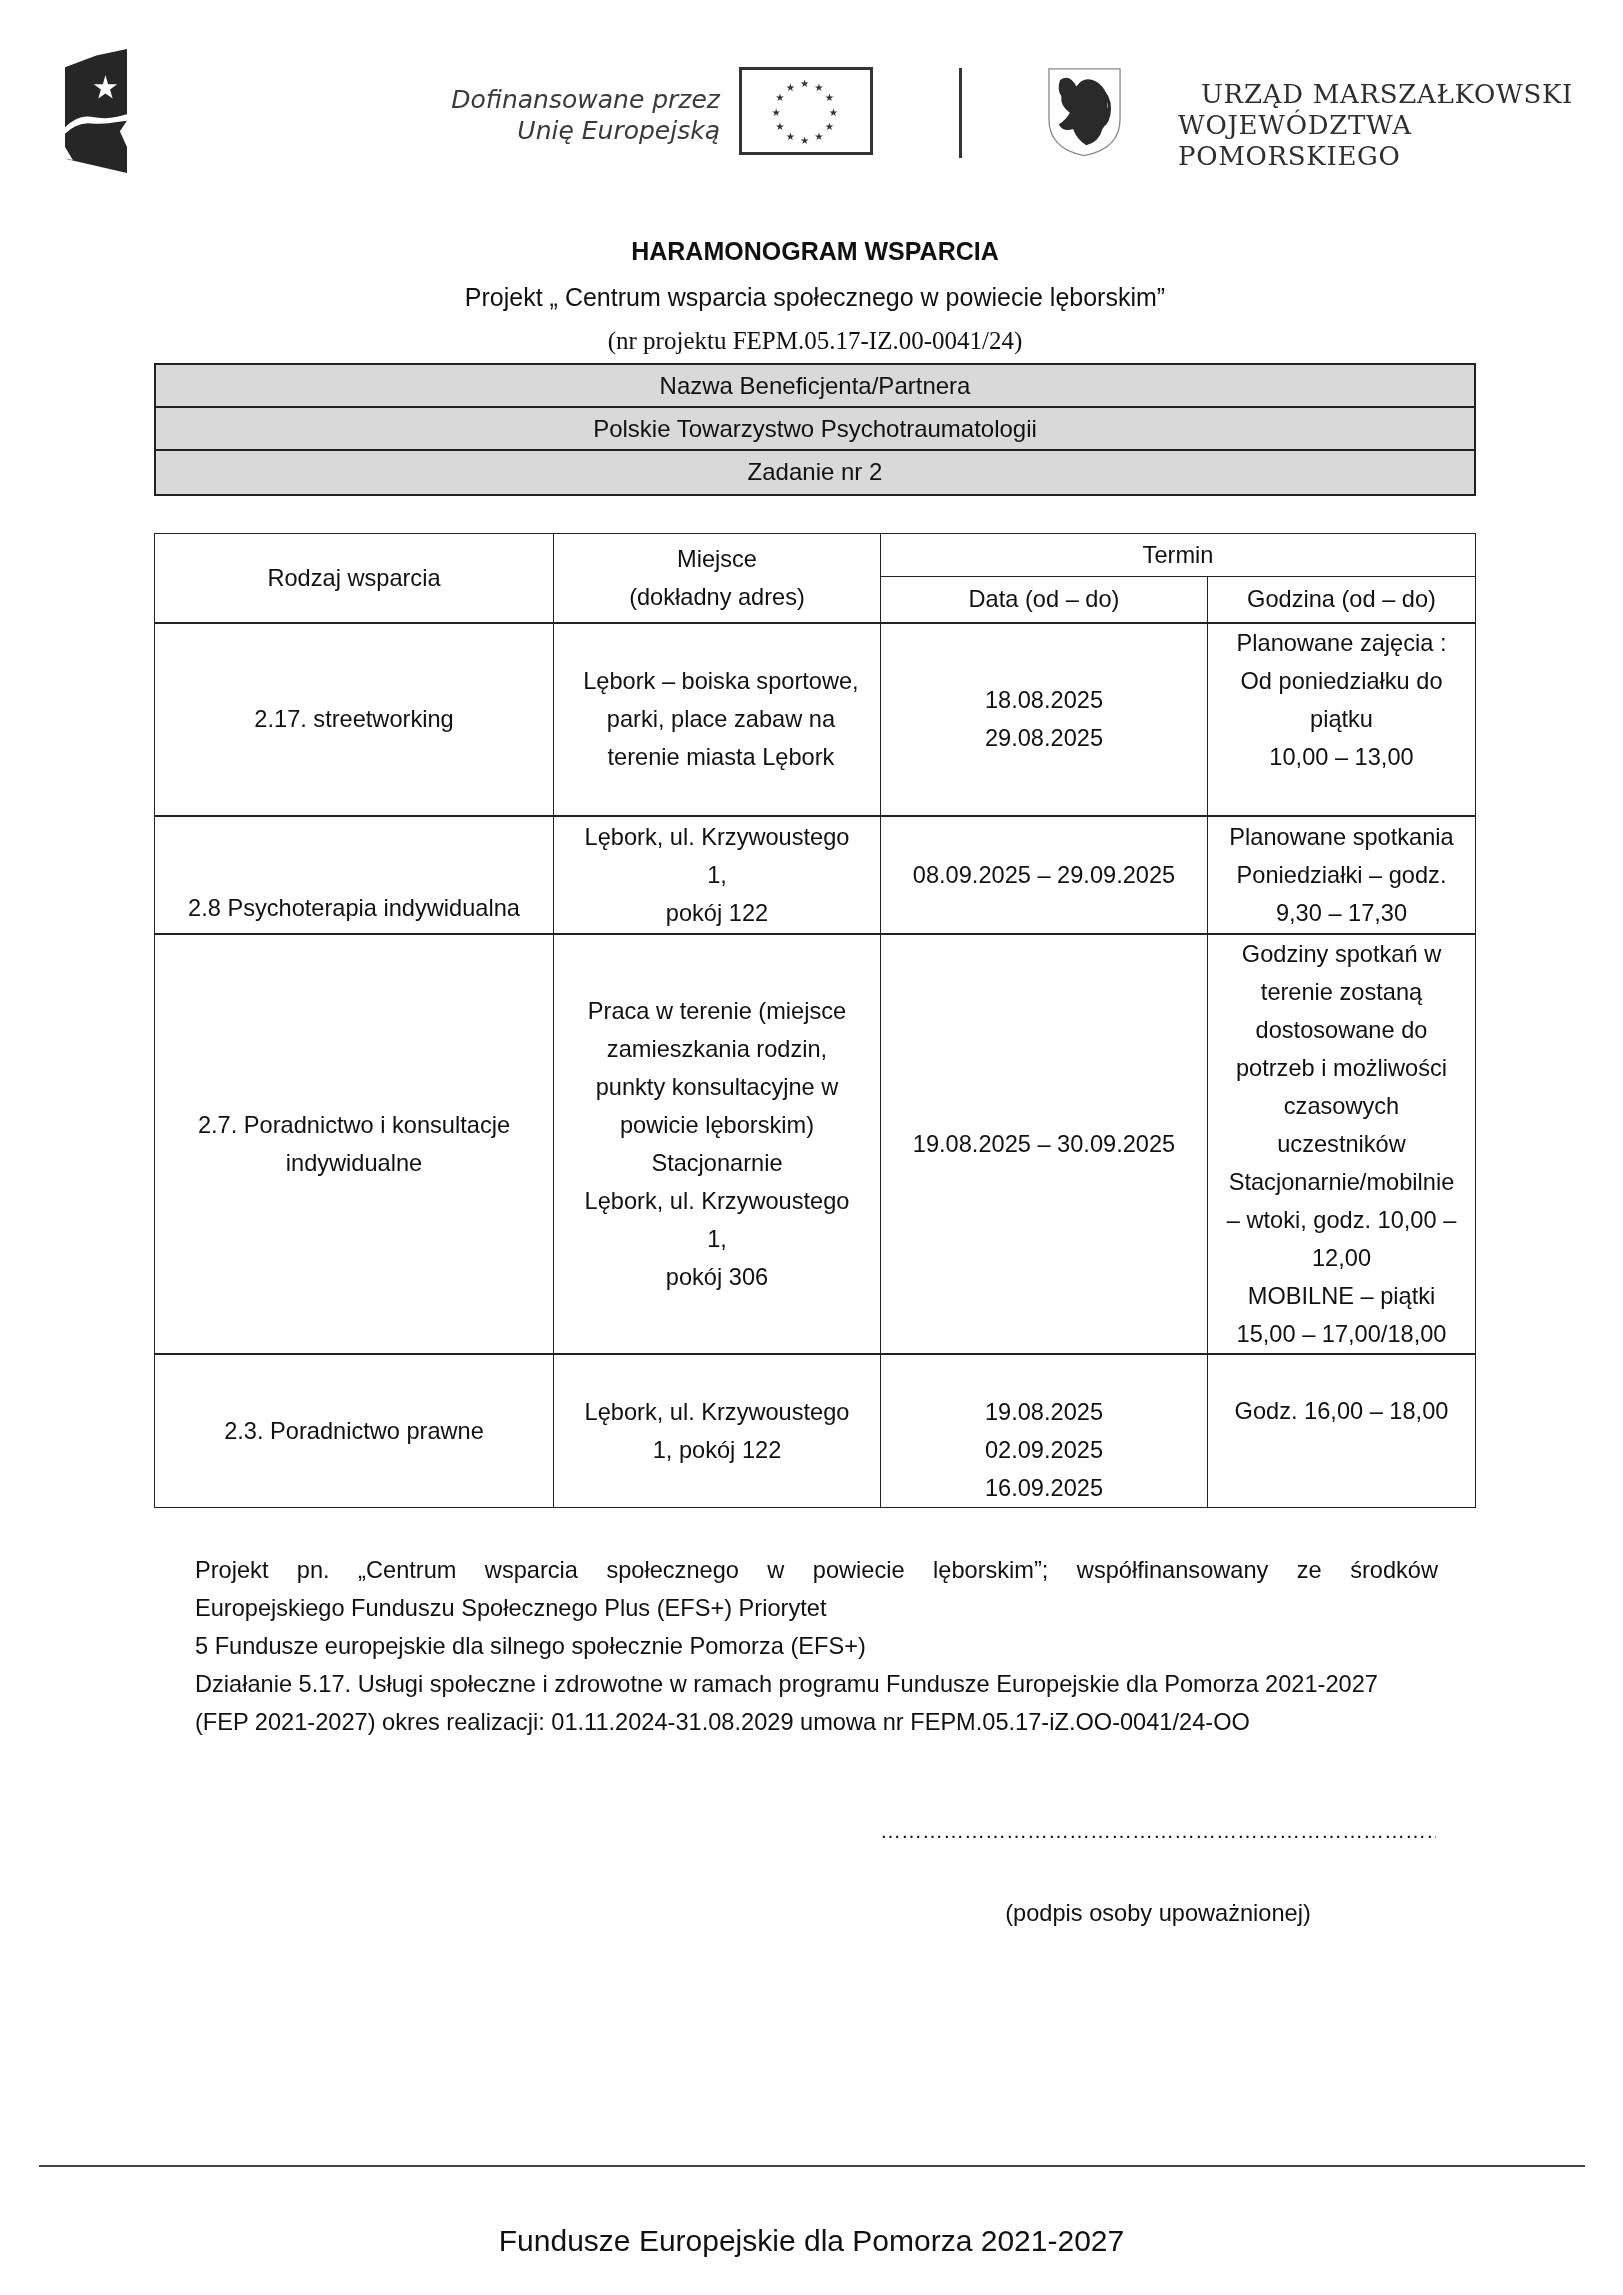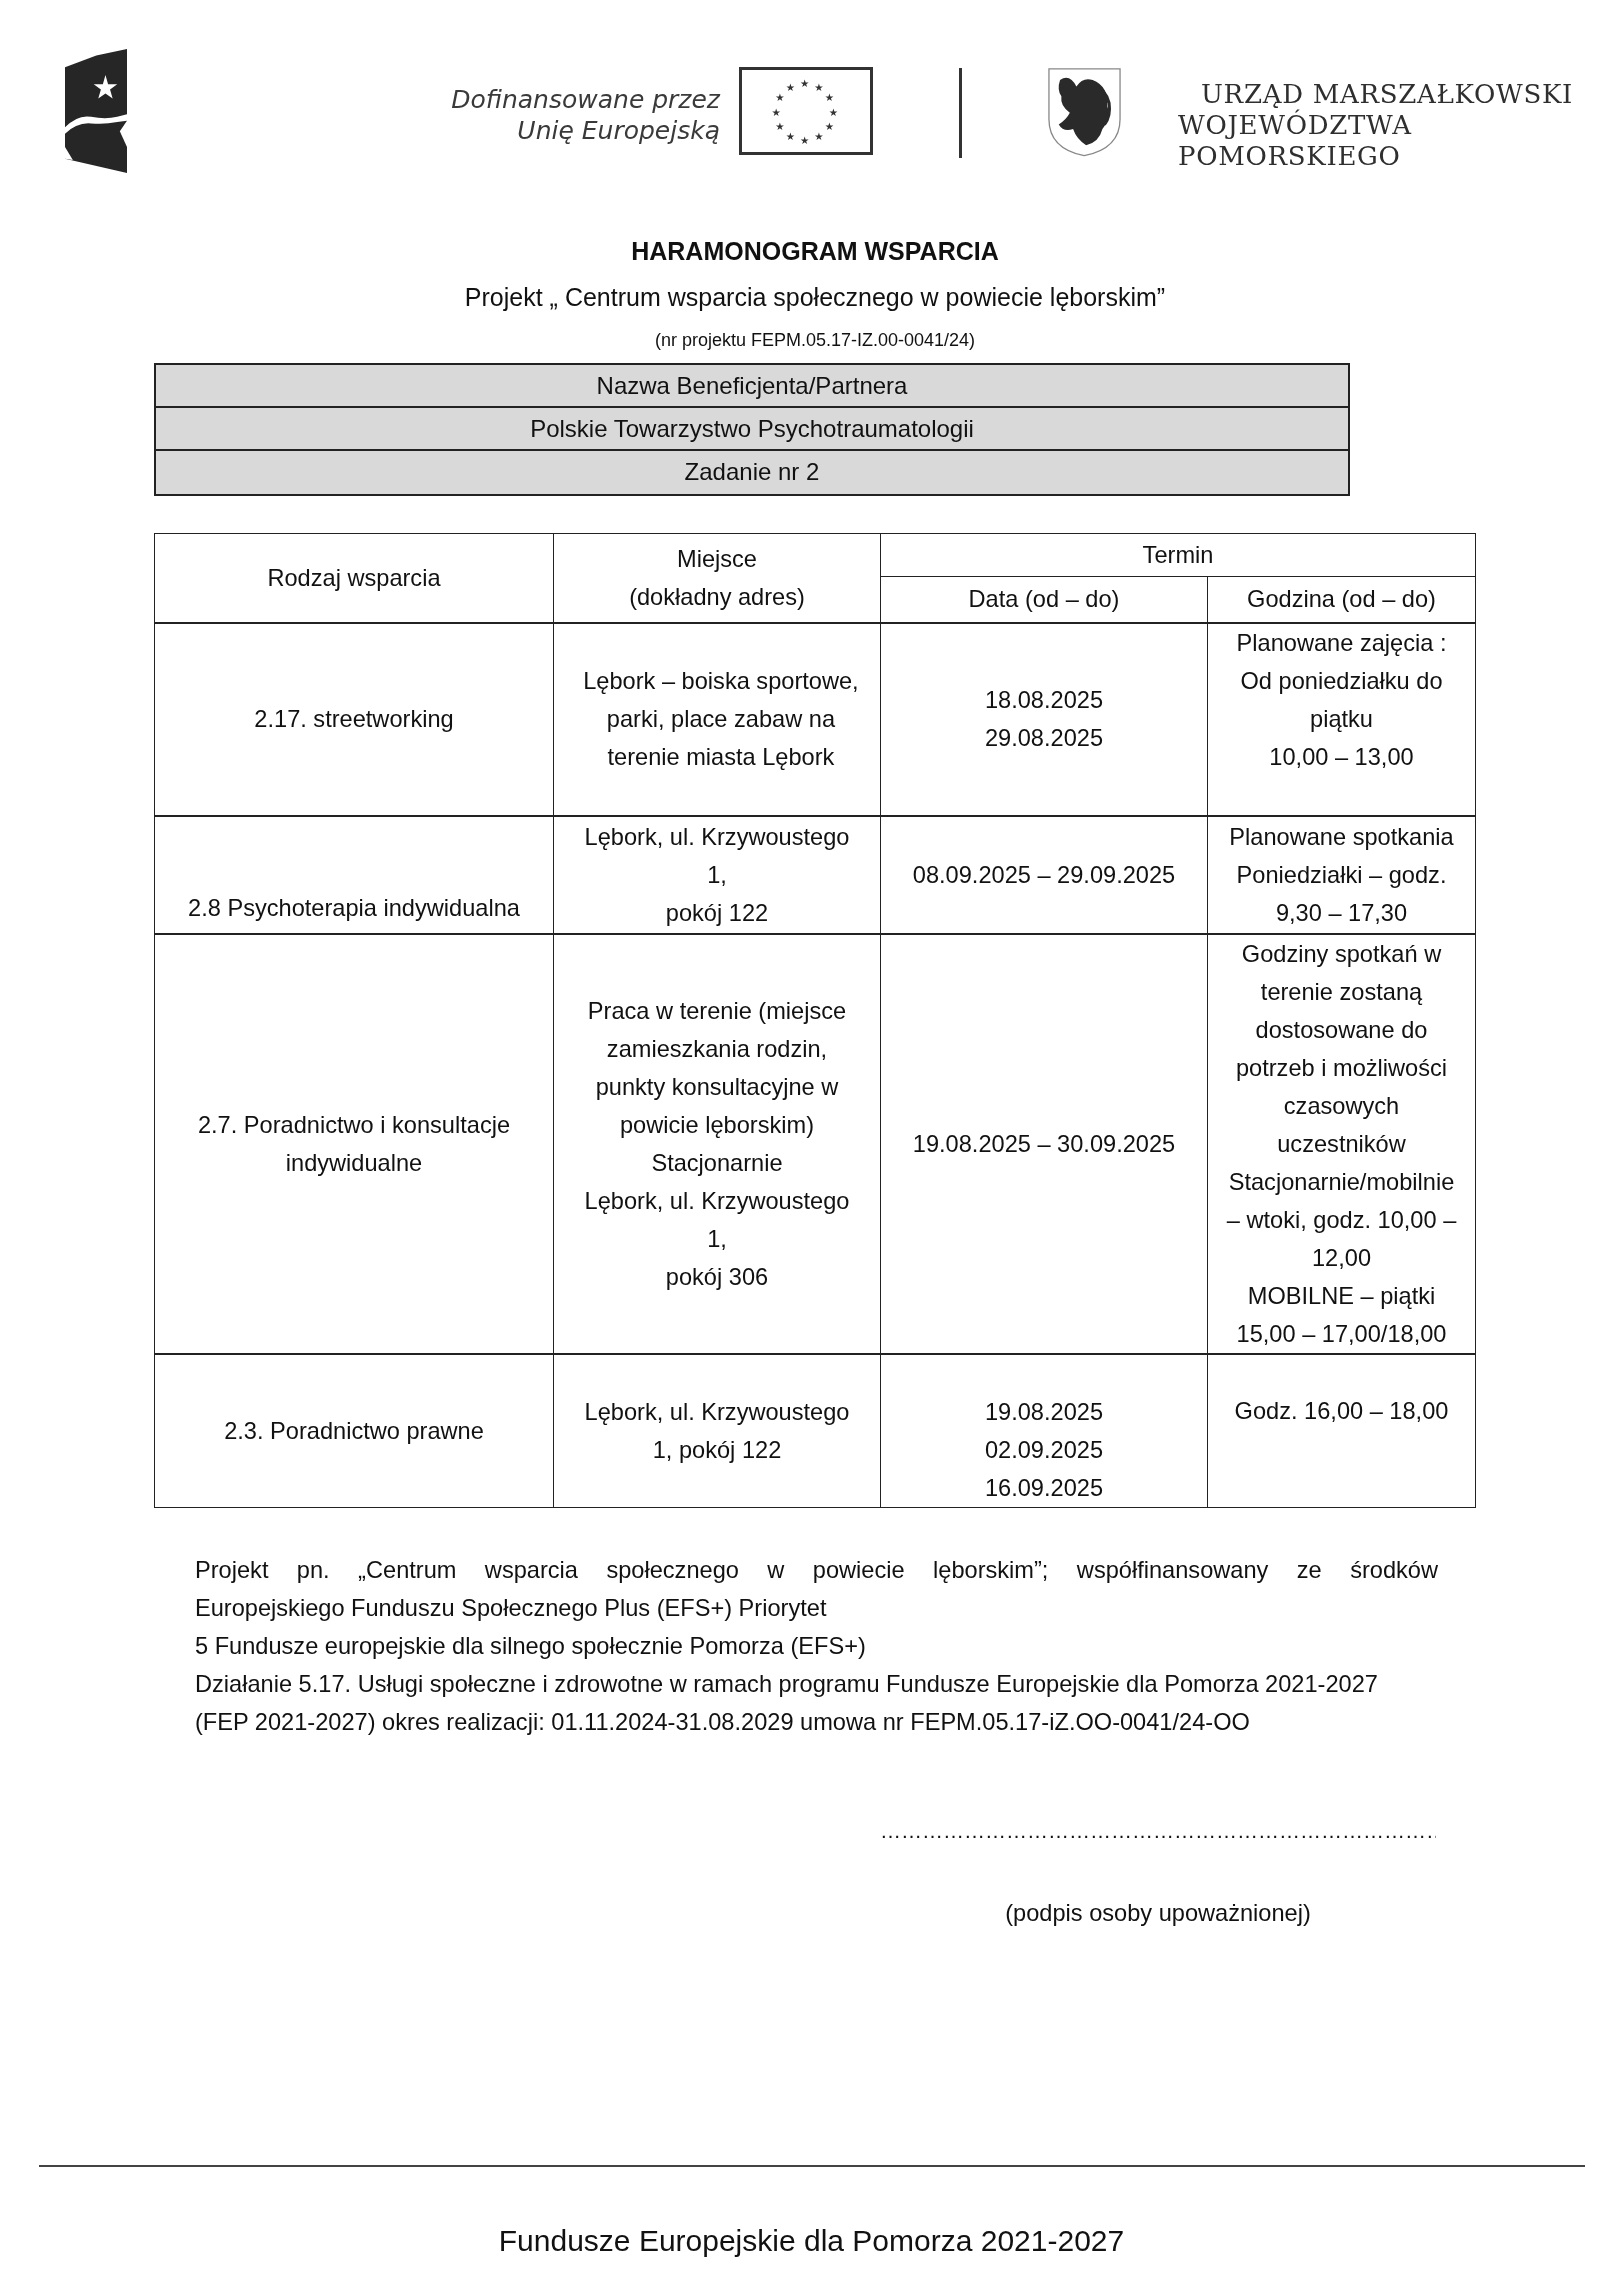--- a/index.html
+++ b/index.html
@@ -28,24 +28,24 @@
   .urzad {
     left: 1178px; top: 79px; font-size: 26px; line-height: 31px; color: #2f2f2f;
     font-family: "DejaVu Serif", serif; letter-spacing: 0.7px; text-align: left;
   }
   .urzad .l1 { padding-left: 23px; }
 
   
   .title-block { left: 154px; width: 1322px; text-align: center; }
   .doc-title { top: 232px; font-weight: bold; font-size: 25px; line-height: 39px; }
   .doc-sub1 { top: 278px; font-size: 25px; line-height: 39px; }
-  .doc-sub2 { top: 321px; font-size: 18px; line-height: 39px; }
-
-  
-  .info-box { left: 154px; top: 363px; width: 1196px; border: 2px solid #222; box-sizing: border-box; }
+  .doc-sub2 { top: 321px; font-size: 25px; line-height: 39px; font-family: Liberation Serif, serif; }
+
+  
+  .info-box { left: 154px; top: 363px; width: 1322px; border: 2px solid #222; box-sizing: border-box; }
   .info-row {
     height: 43px; line-height: 41px; background: #d9d9d9; text-align: center;
     font-size: 24px; border-bottom: 2px solid #222; box-sizing: border-box;
   }
   .info-row:last-child { border-bottom: none; }
 
   
   .sched { left: 154px; top: 533px; width: 1322px; border-collapse: collapse; table-layout: fixed; }
   .sched td, .sched th {
     border: 1.3px solid #222; font-weight: normal; font-size: 23.6px; line-height: 38px;

